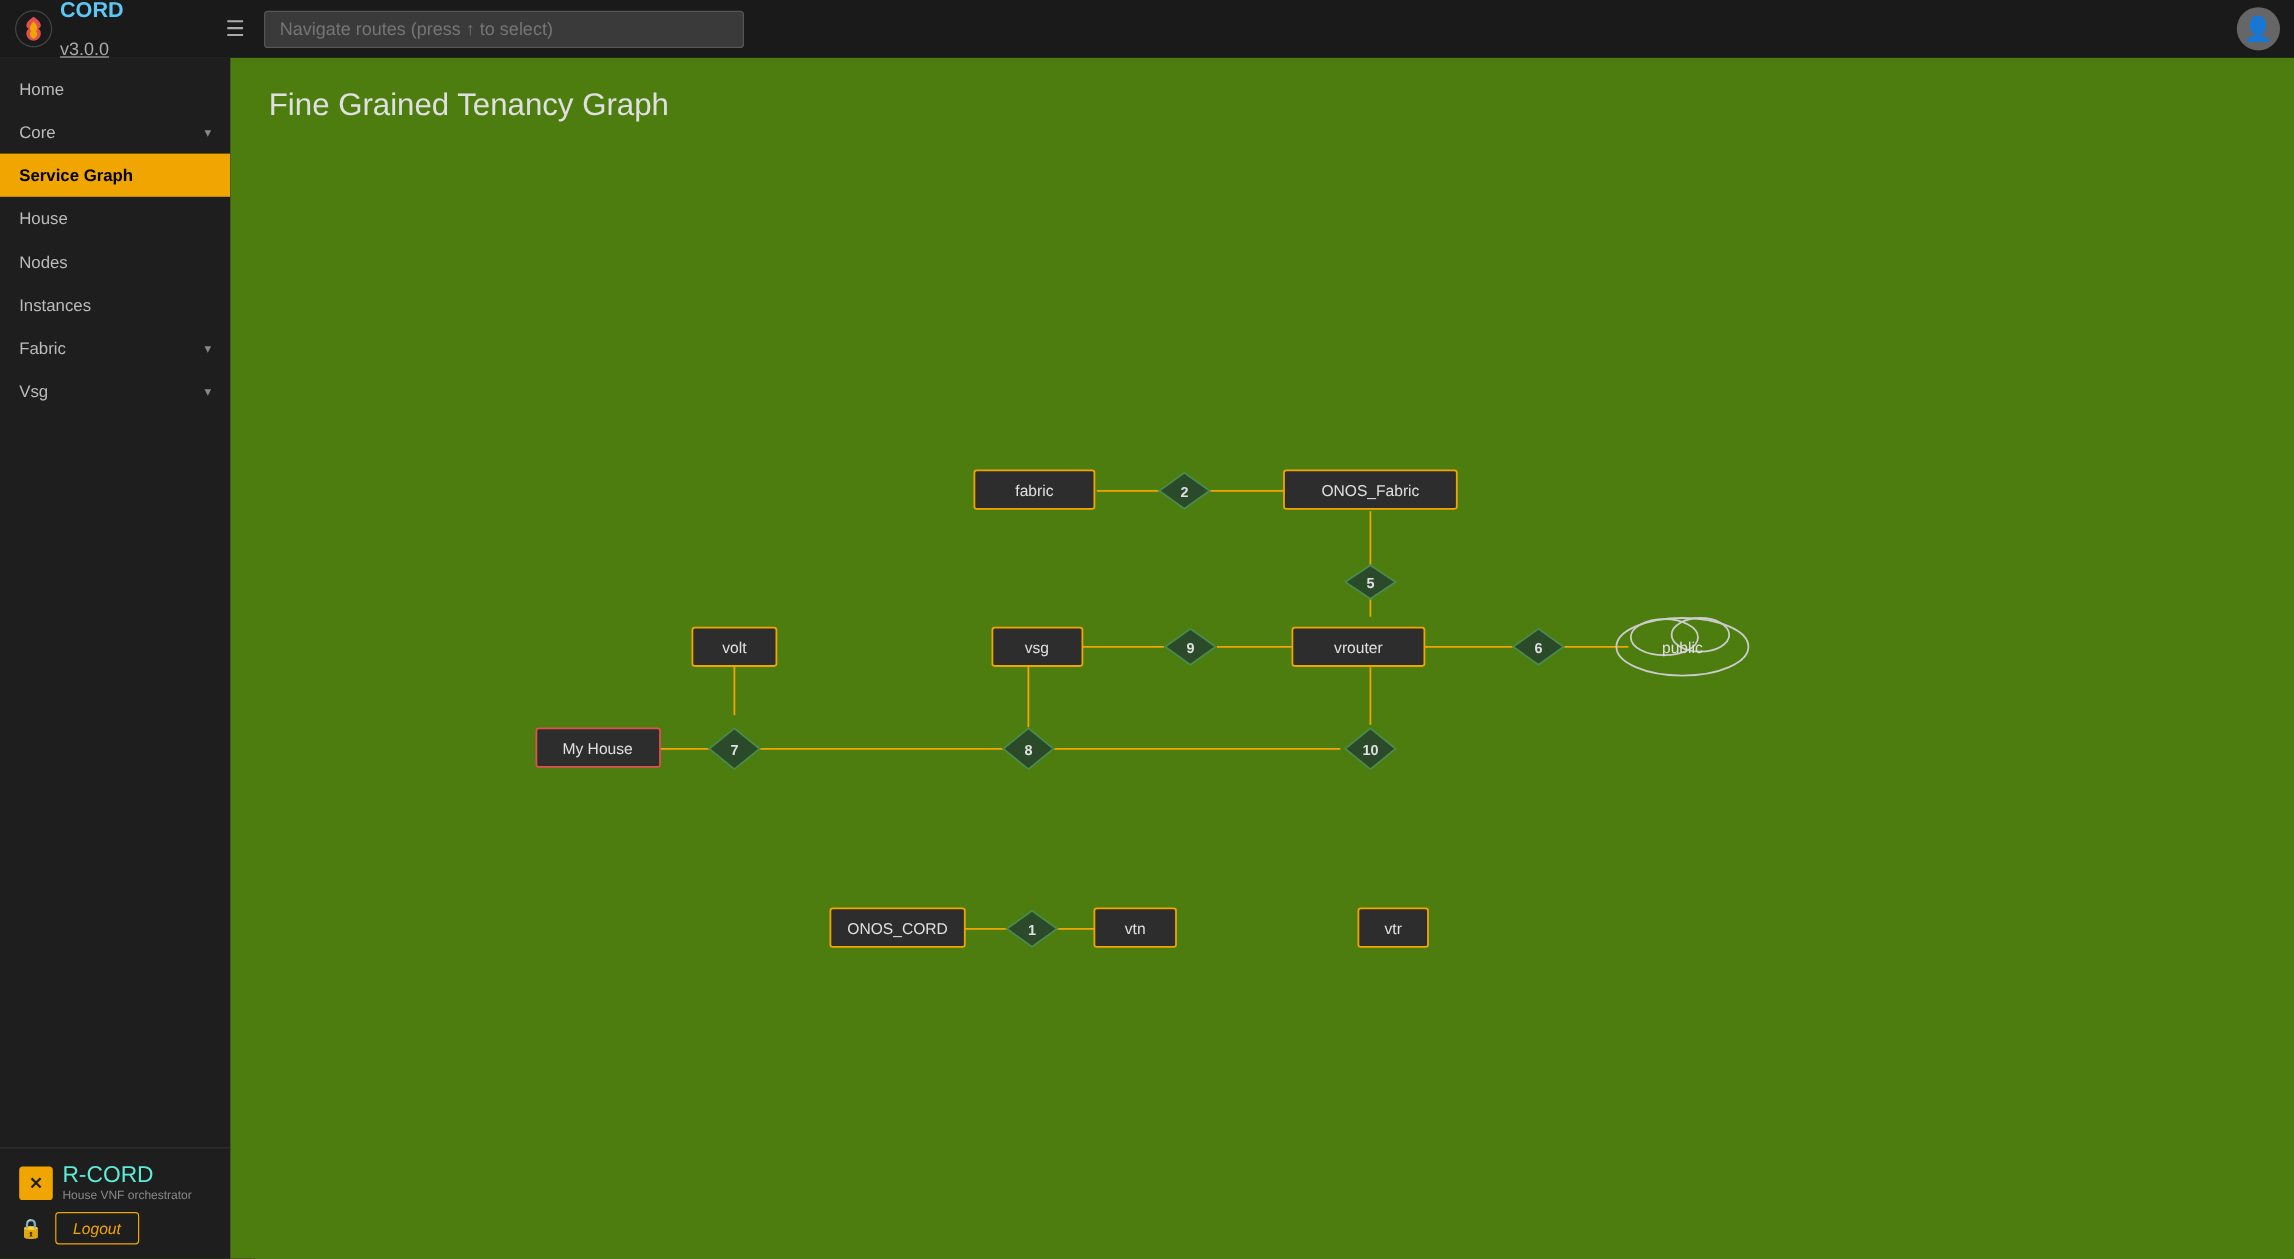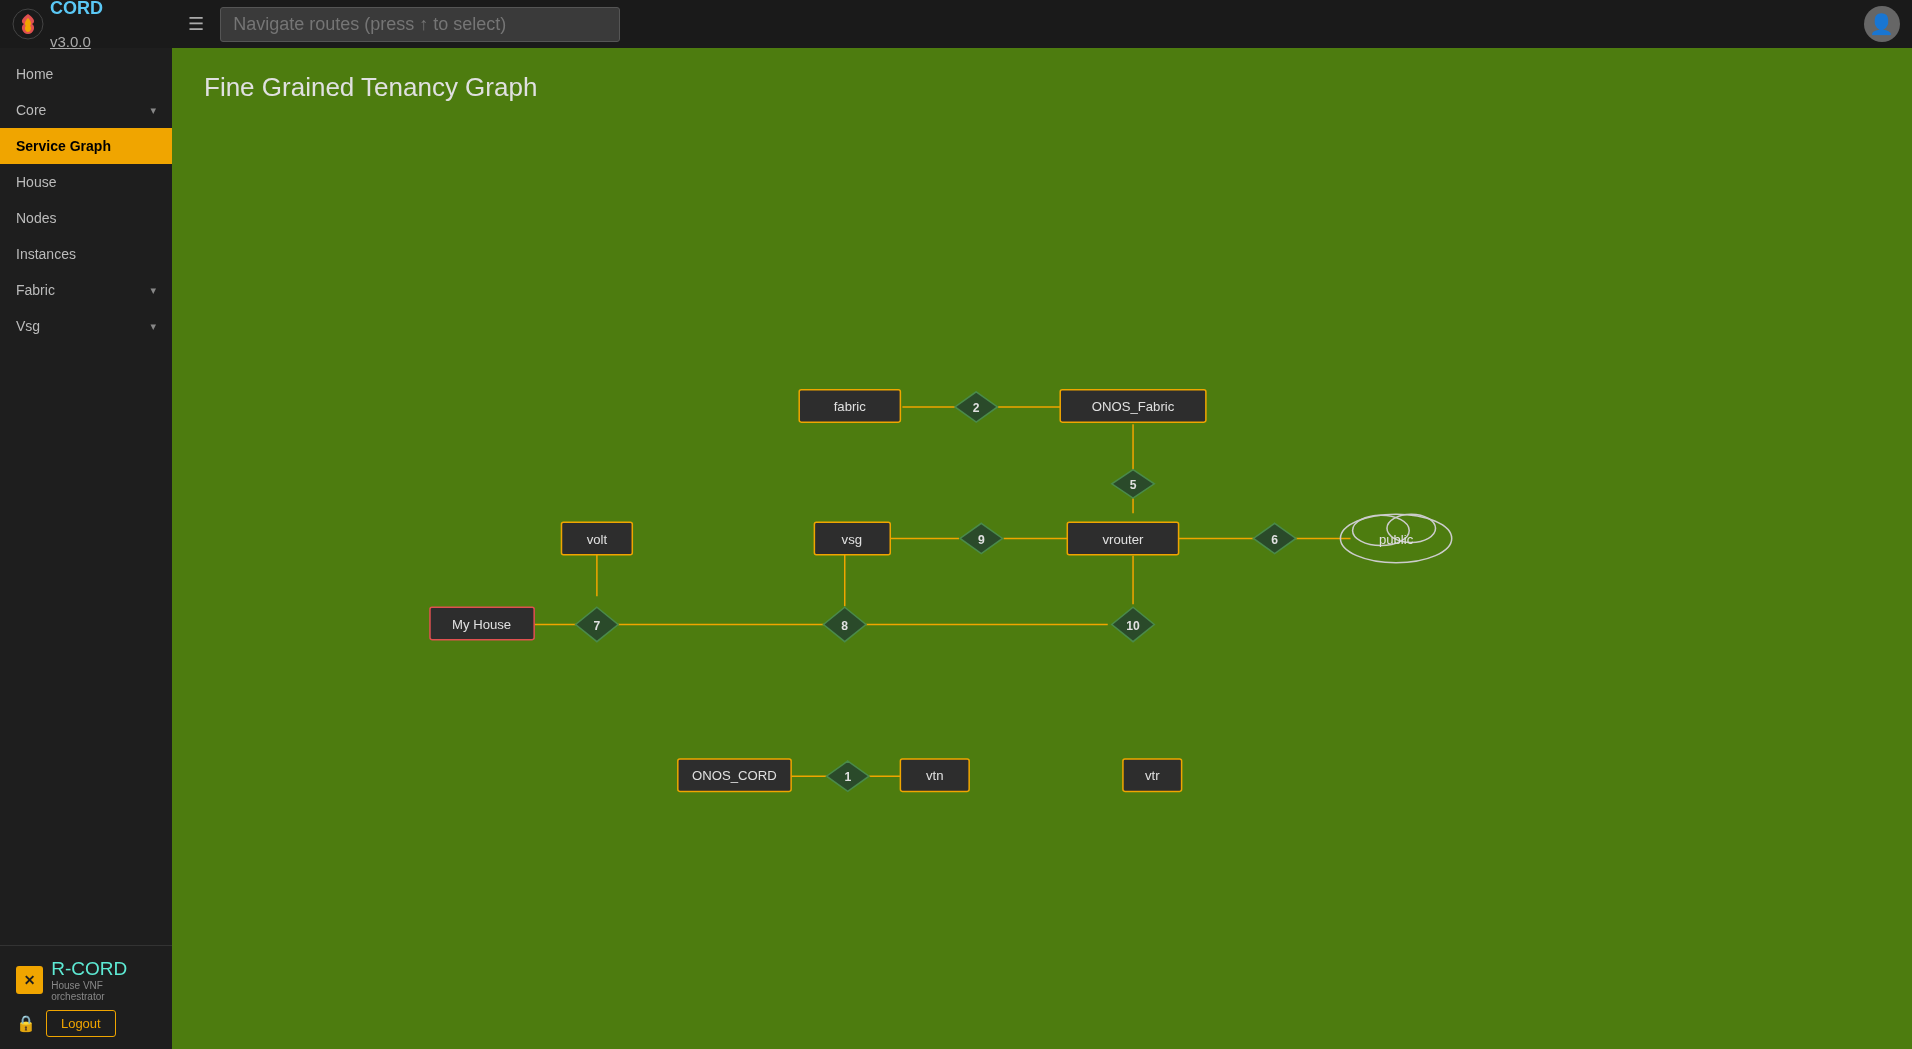--- a/index.html
+++ b/index.html
@@ -53,21 +53,21 @@
     .nav-search {
       flex: 1;
       max-width: 400px;
     }
     .nav-search input {
       background: #3a3a3a;
       border: 1px solid #555;
       color: #aaa;
       padding: 6px 12px;
       width: 100%;
-      font-size: 18px;
+      font-size: 15px;
       border-radius: 3px;
       outline: none;
     }
     .topbar-right {
       margin-left: auto;
     }
     .avatar {
       width: 36px;
       height: 36px;
       border-radius: 50%;
@@ -81,21 +81,21 @@
 
     
     .layout {
       display: flex;
       flex: 1;
       overflow: hidden;
     }
 
     
     .sidebar {
-      width: 172px;
+      width: 192px;
       background: #1e1e1e;
       flex-shrink: 0;
       display: flex;
       flex-direction: column;
       overflow-y: auto;
     }
     .sidebar-nav {
       flex: 1;
       padding: 8px 0;
     }
@@ -145,20 +145,21 @@
     .rcord-sub { font-size: 10px; color: #888; }
     .logout-btn {
       background: none;
       border: 1px solid #f0a500;
       color: #f0a500;
       padding: 5px 14px;
       cursor: pointer;
       font-size: 13px;
       border-radius: 3px;
       width: fit-content;
+      font-style: italic;
     }
     .lock-icon { font-size: 16px; color: #f0a500; }
 
     
     .main {
       flex: 1;
       overflow: hidden;
       display: flex;
       flex-direction: column;
       background: #4d7c0f;

